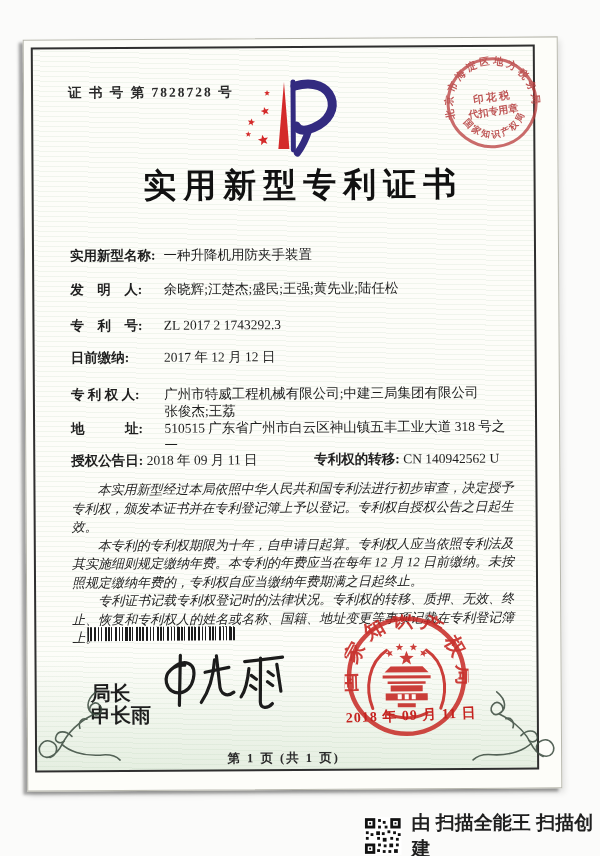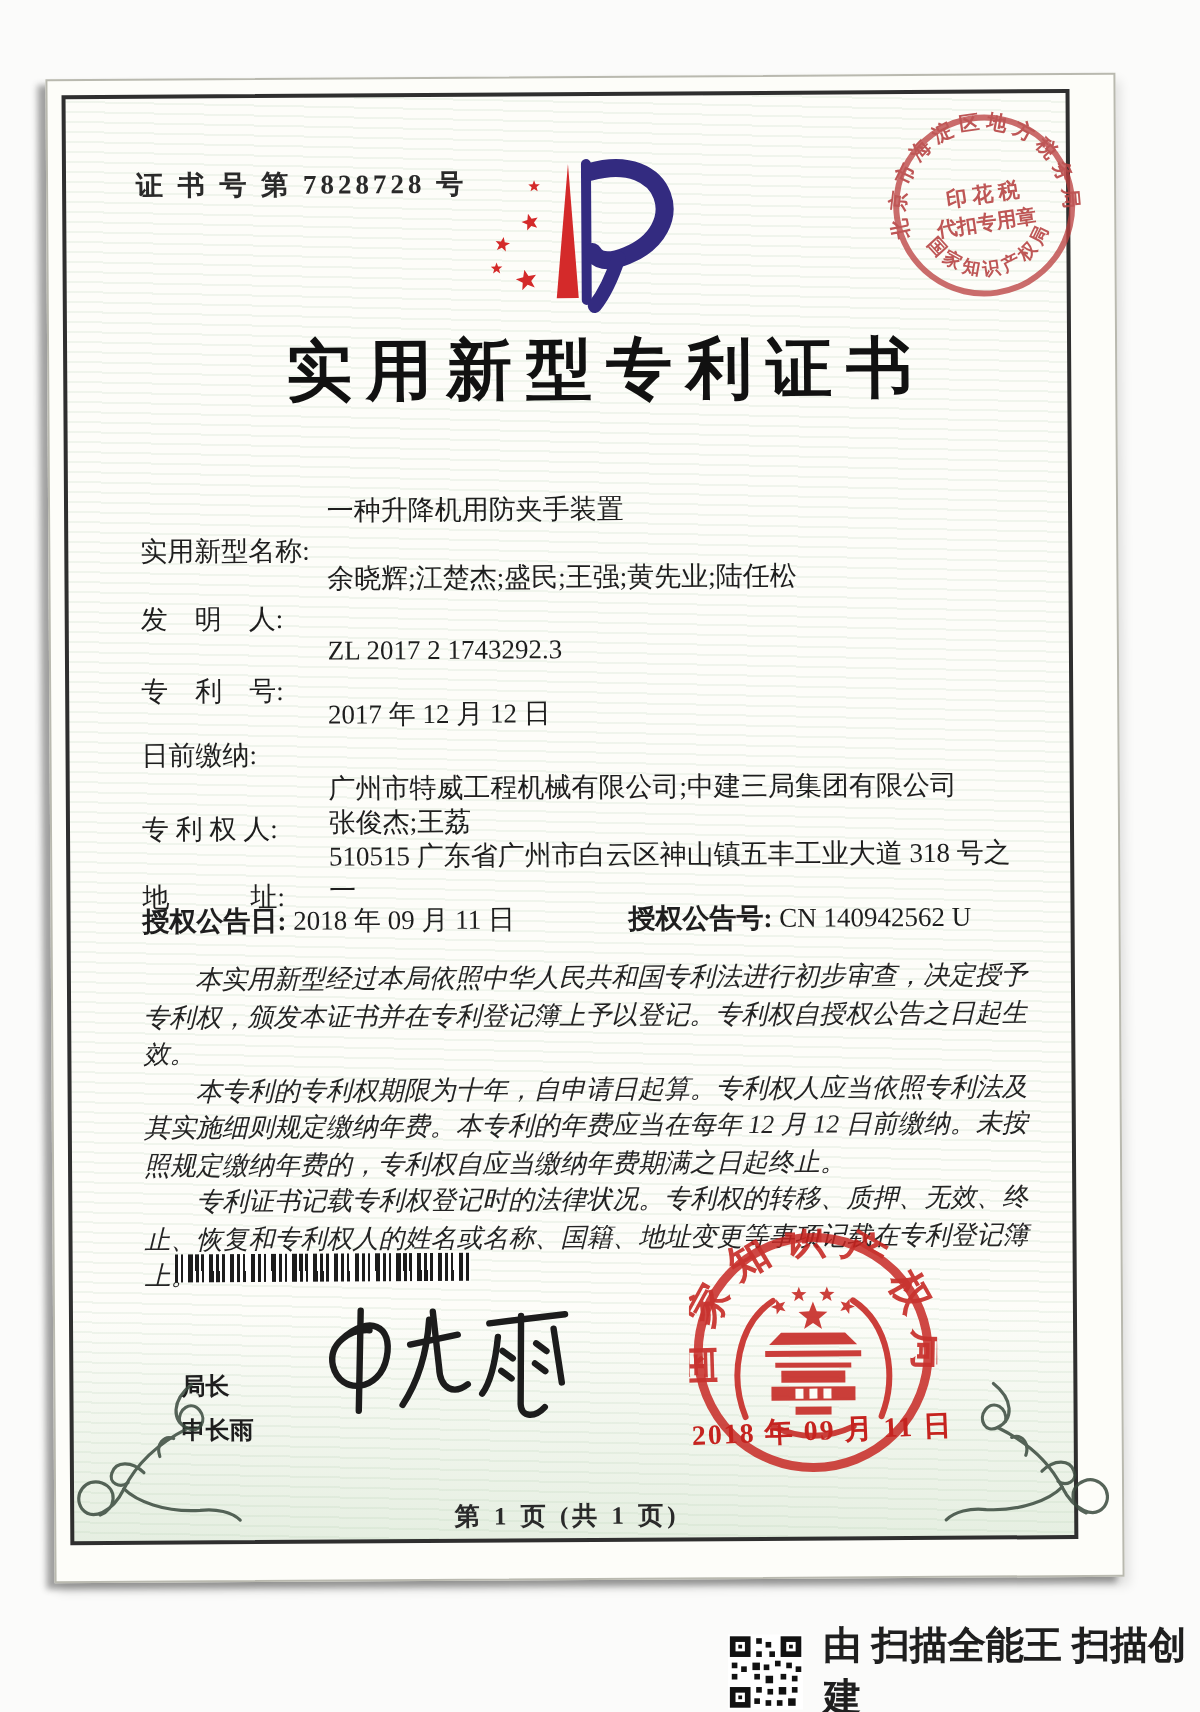--- a/index.html
+++ b/index.html
@@ -31,38 +31,38 @@
     position:absolute; left:44px; top:44px;
     font-size:13.5px; font-weight:bold; letter-spacing:2px; color:#2a2a2a;
   }
   .logo { position:absolute; left:210px; top:32px; }
   .tax-seal { position:absolute; left:419px; top:16px; transform:rotate(-8deg); opacity:.9; }
   .title {
     position:absolute; left:24px; right:0; top:124px; text-align:center;
     font-size:33px; font-weight:bold; letter-spacing:7px; color:#111;
   }
   .row { position:absolute; left:45px; font-size:13.5px; line-height:17px; width:460px; }
-  .row .lab { display:inline-block; width:90px; font-weight:normal; vertical-align:top;margin-top:20px; }
+  .row .lab { display:inline-block; width:90px; font-weight:bold; vertical-align:top; }
   .row .val { display:inline-block; width:360px; vertical-align:top; }
   .grant-left { position:absolute; left:45px; top:412px; font-size:13.5px; }
   .grant-right{ position:absolute; left:288px; top:412px; font-size:13.5px; }
   .grant-left b, .grant-right b { font-weight:bold; }
   .paras {
     position:absolute; left:45px; top:441px; width:452px;
     font-size:13px; line-height:18.5px; font-style:italic; color:#242424;
   }
   .paras p { text-indent:2em; margin:0; }
   .barcode {
     position:absolute; left:60px; top:587px; width:148px; height:14px;
     background:repeating-linear-gradient(90deg,
       #1c1c1c 0 1.6px, #fff 1.6px 3px,
       #1c1c1c 3px 4.2px, #fff 4.2px 6.8px,
       #1c1c1c 6.8px 9px, #fff 9px 10.4px);
   }
-  .commissioner { position:absolute; left:63px; top:642px; font-size:12px; font-weight:bold; line-height:22px; }
+  .commissioner { position:absolute; left:63px; top:642px; font-size:20px; font-weight:bold; line-height:22px; }
   .signature { position:absolute; left:122px; top:608px; transform:rotate(-2deg); }
   .office-seal { position:absolute; left:317px; top:576px; opacity:.92; }
   .seal-date {
     position:absolute; left:318px; top:668px; width:160px;
     font-size:14px; font-weight:bold; color:#c5231f; letter-spacing:1px;
     transform:rotate(-2deg);
   }
   .page-foot {
     position:absolute; left:0; right:22px; top:711px; text-align:center;
     font-size:12.5px; font-weight:bold; letter-spacing:2px; color:#2a2a2a;
@@ -147,21 +147,21 @@
   </div>
   <div class="row" style="top:380px">
     <span class="lab">地　　　址:</span>
     <span class="val"><span style="display:block">510515 广东省广州市白云区神山镇五丰工业大道 318 号之</span><span style="display:block">一</span></span>
   </div>
   <div class="grant-left">
     <b>授权公告日:</b>
     <span>2018 年 09 月 11 日</span>
   </div>
   <div class="grant-right">
-    <b>授权公告号:</b>
+    <b>专利权的转移:</b>
     <span>CN 140942562 U</span>
   </div>
 
   <div class="paras">
     <p>本实用新型经过本局依照中华人民共和国专利法进行初步审查，决定授予专利权，颁发本证书并在专利登记簿上予以登记。专利权自授权公告之日起生效。</p>
     <p>本专利的专利权期限为十年，自申请日起算。专利权人应当依照专利法及其实施细则规定缴纳年费。本专利的年费应当在每年 12 月 12 日前缴纳。未按照规定缴纳年费的，专利权自应当缴纳年费期满之日起终止。</p>
     <p>专利证书记载专利权登记时的法律状况。专利权的转移、质押、无效、终止、恢复和专利权人的姓名或名称、国籍、地址变更等事项记载在专利登记簿上。</p>
   </div>
 
   <div class="barcode"></div>

